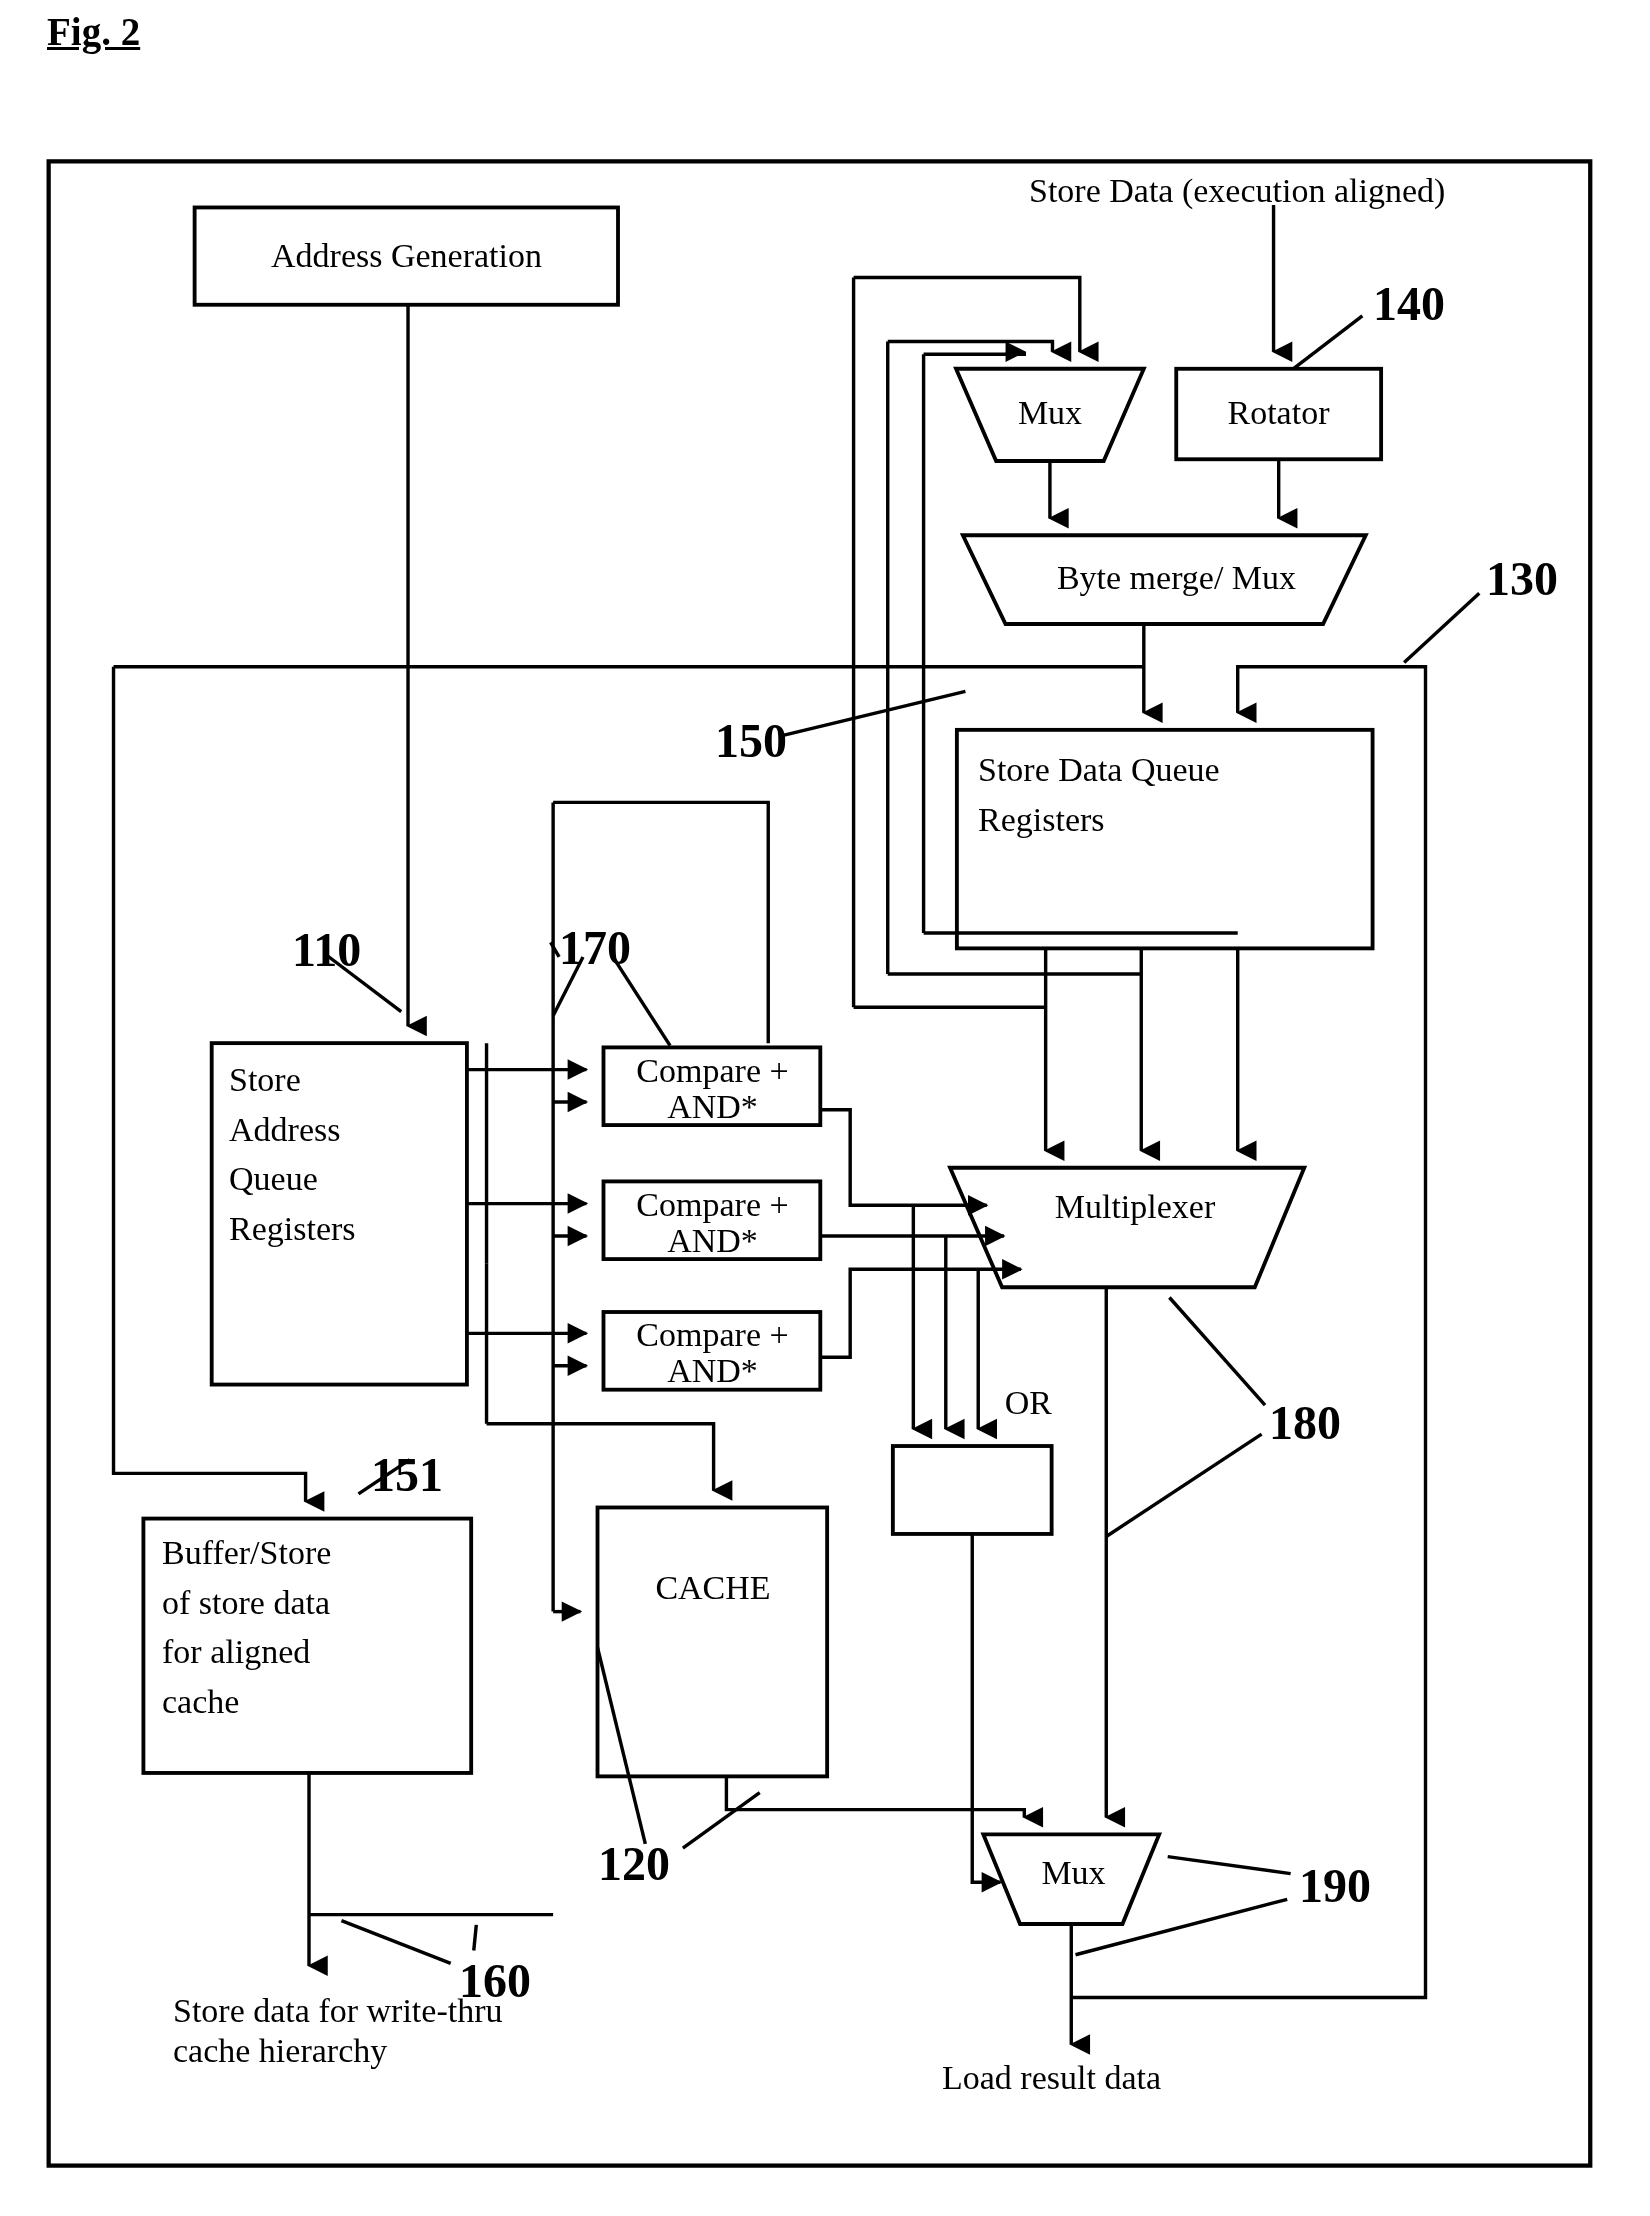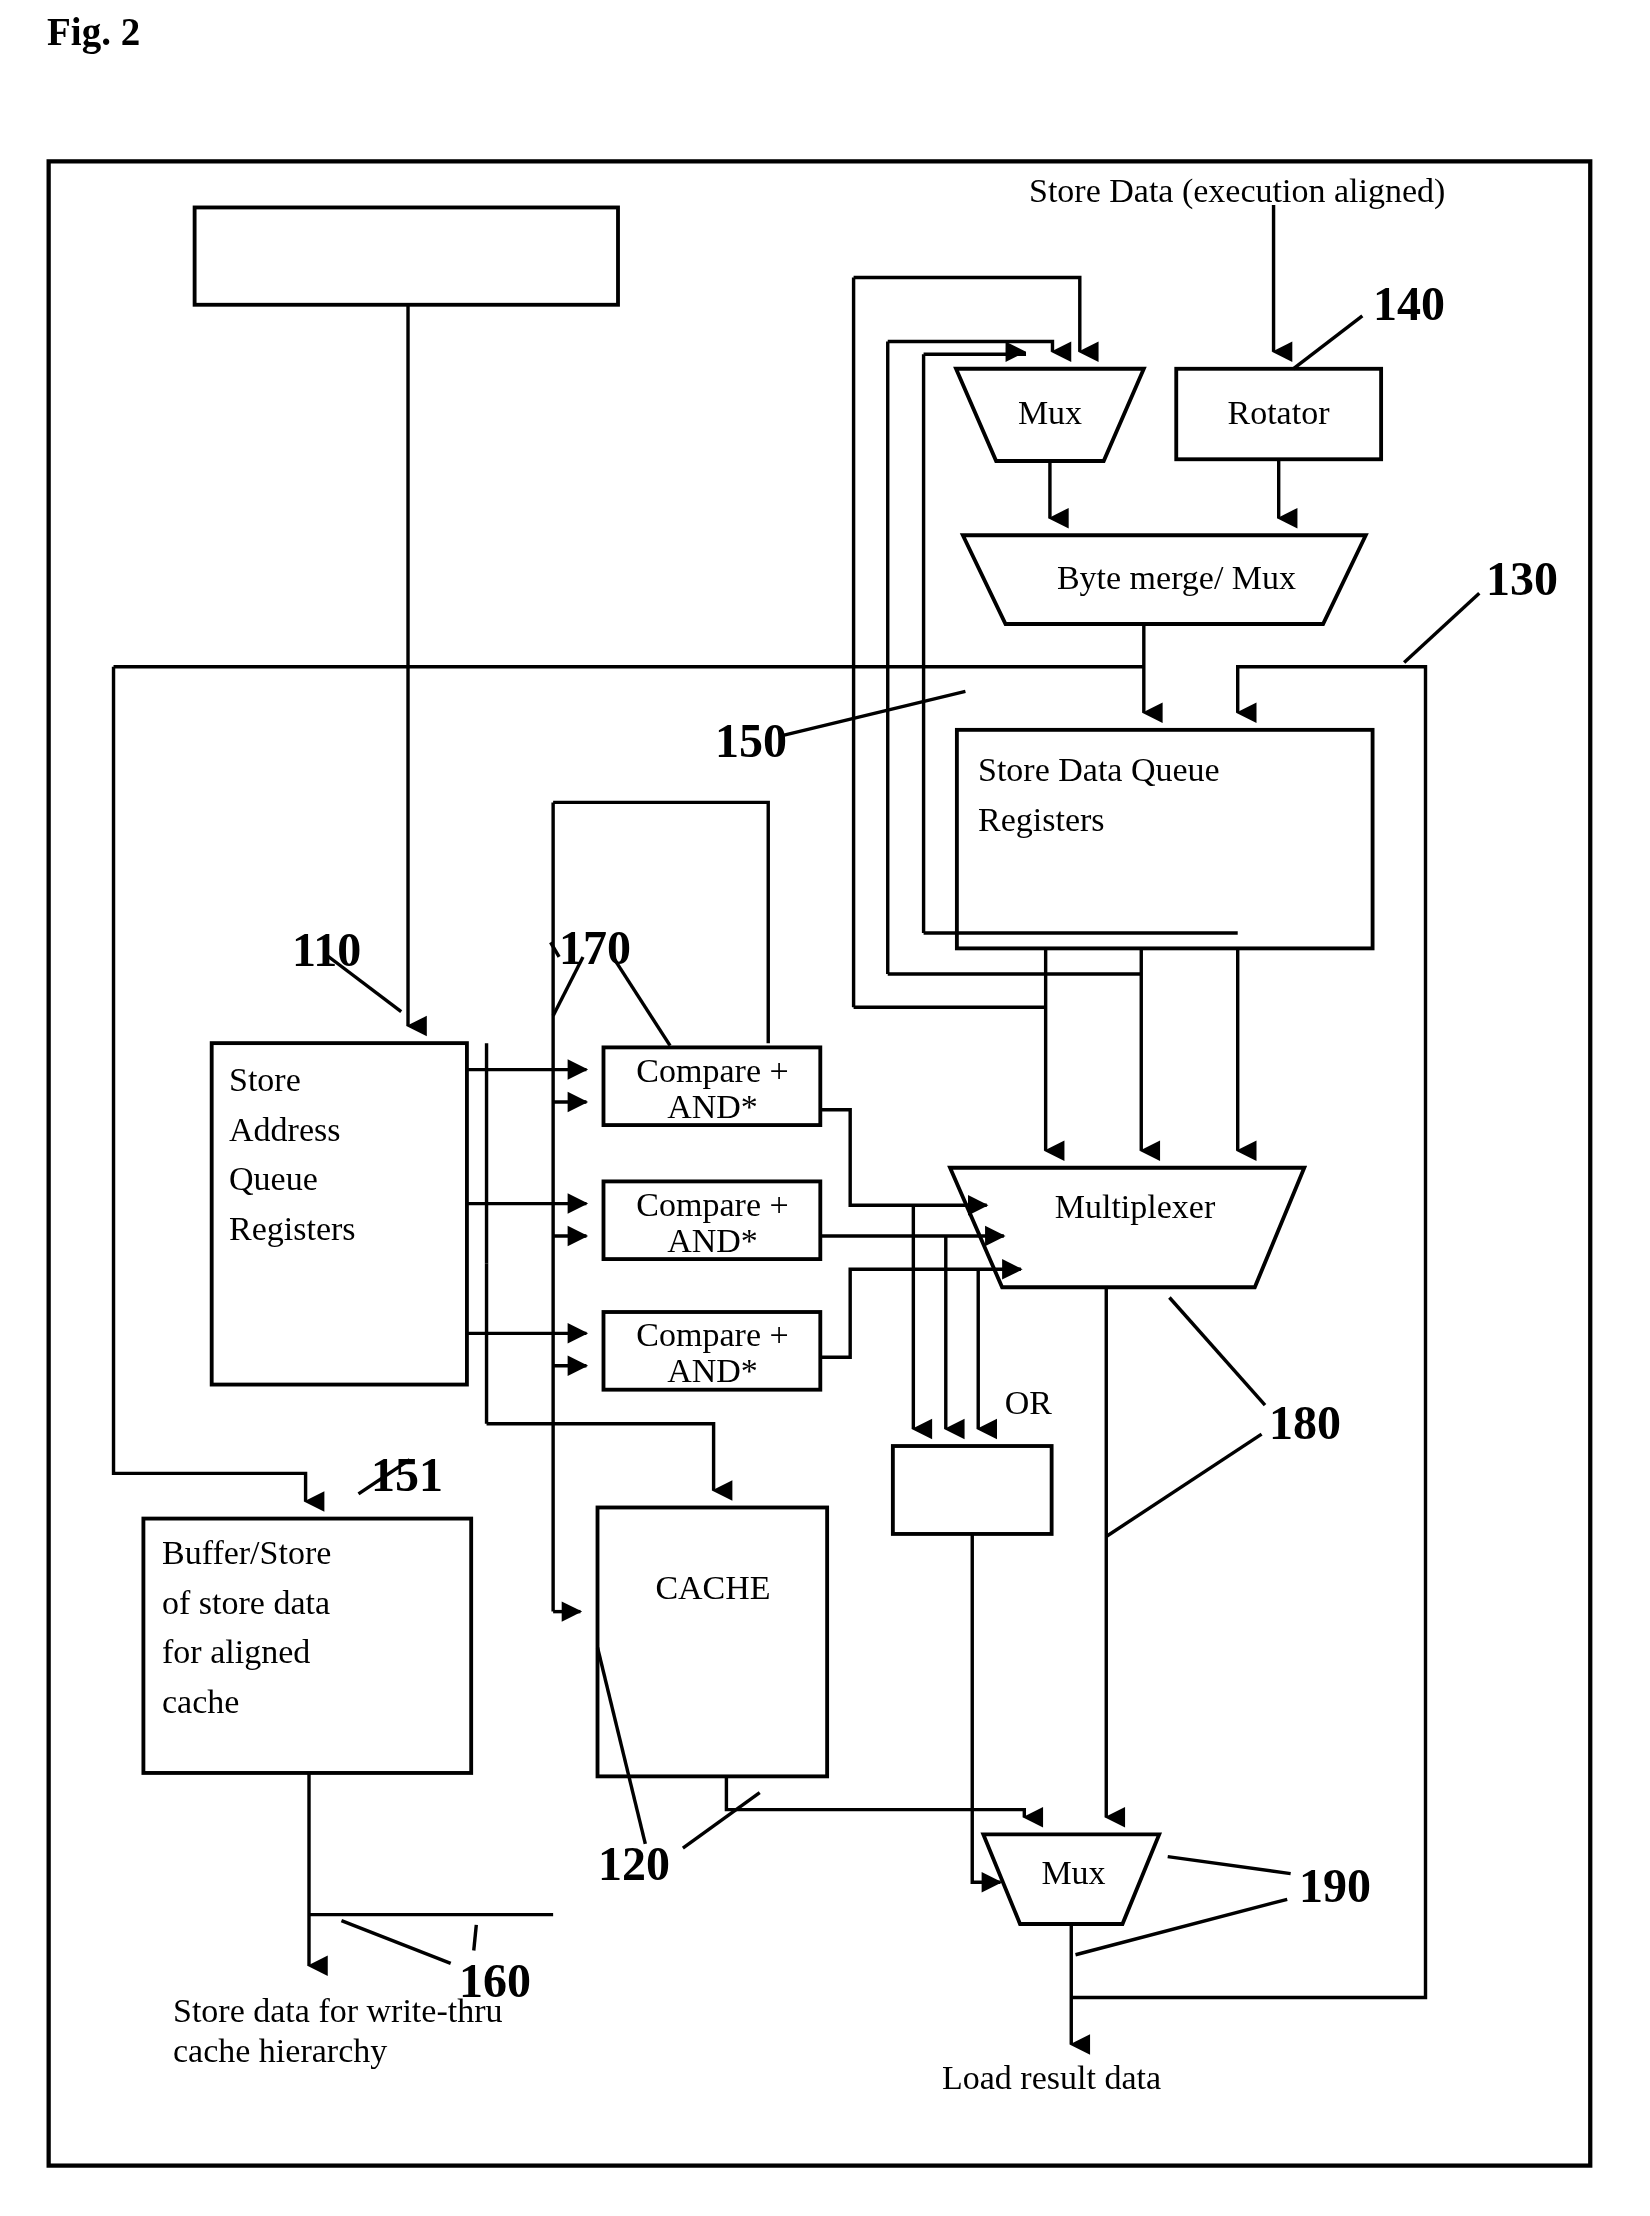--- a/index.html
+++ b/index.html
@@ -179,24 +179,25 @@
     <line class="leader" x1="420" y1="1750" x2="480" y2="1710"></line>
     <line class="leader" x1="756" y1="2160" x2="700" y2="1930"></line>
     <line class="leader" x1="800" y1="2165" x2="890" y2="2100"></line>
     <line class="leader" x1="528" y1="2300" x2="400" y2="2250"></line>
     <line class="leader" x1="555" y1="2285" x2="558" y2="2255"></line>
     <line class="leader" x1="1512" y1="2195" x2="1368" y2="2175"></line>
     <line class="leader" x1="1508" y1="2225" x2="1260" y2="2290"></line>
 
   </svg>
 
-  <div style="position:absolute; left:47px; top:8.5px;" class="fig-label">Fig. 2</div>
+  <div style="position:absolute; left:47px; top:8.5px;text-decoration:underline;" class="fig-label">Fig. 2</div>
 
   <div style="position:absolute; left:1029px; top:172px; white-space:nowrap;" class="free-text">Store Data  (execution aligned)</div>
 
+  <div style="position:absolute; left:195px; top:207px; width:423px; height:97px; display:flex; align-items:center; justify-content:center;" class="box-text">Address Generation</div>
 
   <div style="position:absolute; left:990px; top:394px; width:120px; text-align:center;" class="box-text">Mux</div>
 
   <div style="position:absolute; left:1176px; top:394px; width:205px; text-align:center;" class="box-text">Rotator</div>
 
   <div style="position:absolute; left:1373px; top:276px;" class="ref-num">140</div>
 
   <div style="position:absolute; left:997px; top:559px; width:359px; text-align:center;" class="box-text">Byte merge/ Mux</div>
 
   <div style="position:absolute; left:1486px; top:551px;" class="ref-num">130</div>

